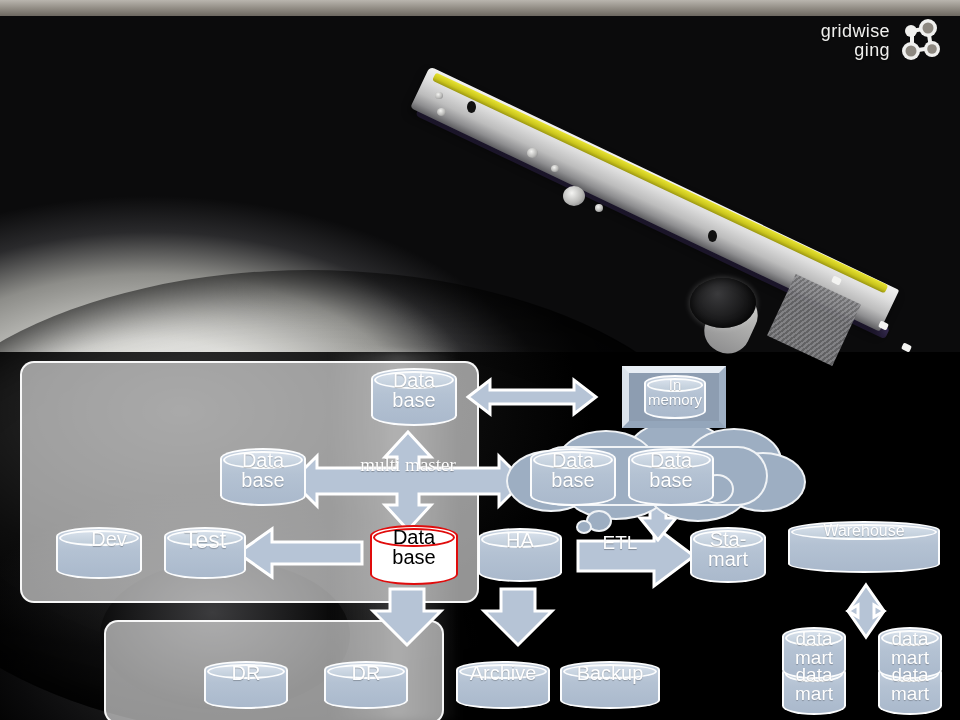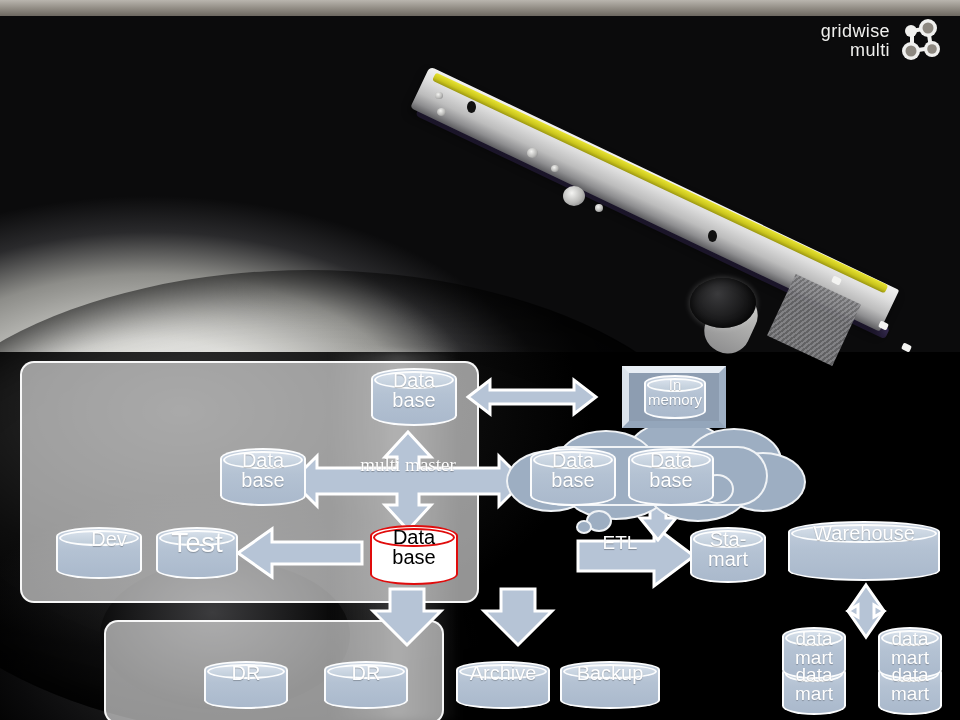--- a/index.html
+++ b/index.html
@@ -165,21 +165,21 @@
   <div class="act-bighole"></div>
   <div class="act-hatch"></div>
   <div class="white-tick" style="left:832px;top:277px;"></div>
   <div class="white-tick" style="left:879px;top:322px;"></div>
   <div class="white-tick" style="left:902px;top:344px;"></div>
 </div>
 
 <div id="logo">
   <div class="txt">
     <span>gridwise</span>
-    <span>multi</span>
+    <span>ging</span>
   </div>
   <svg width="44" height="46" viewBox="0 0 44 46">
     <path d="M14 13 L30 10 M30 10 L33 30 M33 30 L14 33 M14 13 L14 33" stroke="#f0f0ee" stroke-width="4" fill="none"></path>
     <circle cx="30" cy="10" r="9" fill="#f0f0ee"></circle>
     <circle cx="34" cy="31" r="8" fill="#f0f0ee"></circle>
     <circle cx="13" cy="33" r="9" fill="#f0f0ee"></circle>
     <circle cx="13" cy="13" r="6" fill="#f0f0ee"></circle>
     <circle cx="30" cy="10" r="5.5" fill="#8d8880"></circle>
     <circle cx="34" cy="31" r="4.8" fill="#8d8880"></circle>
     <circle cx="13" cy="33" r="5.5" fill="#8d8880"></circle>
@@ -271,37 +271,40 @@
   </div>
 
   <div class="cyl hot" style="left:370px;top:525px;width:88px;height:60px;font-size:20px;">
     <span>Data base</span>
   </div>
 
   <div class="cyl" style="left:56px;top:527px;width:86px;height:52px;font-size:20px;padding-left:20px;">
     <span>Dev</span>
   </div>
 
-  <div class="cyl" style="left:156px;top:527px;width:82px;height:52px;font-size:28px;">
+  <div class="cyl" style="left:164px;top:527px;width:82px;height:52px;font-size:23px;">
     <span>Test</span>
   </div>
 
   <div class="cyl" style="left:530px;top:448px;width:86px;height:58px;font-size:20px;">
     <span>Data base</span>
   </div>
   <div class="cyl" style="left:628px;top:448px;width:86px;height:58px;font-size:20px;">
     <span>Data base</span>
   </div>
 
+  <div class="cyl" style="left:478px;top:528px;width:84px;height:54px;font-size:20px;">
+    <span>HA</span>
+  </div>
 
   <div class="cyl" style="left:690px;top:527px;width:76px;height:56px;font-size:20px;">
     <span>Sta- mart</span>
   </div>
 
-  <div class="cyl" style="left:788px;top:521px;width:152px;height:60px;font-size:20px;">
+  <div class="cyl" style="left:788px;top:521px;width:152px;height:52px;font-size:16px;">
     <span>Warehouse</span>
   </div>
 
   <div class="cyl" style="left:204px;top:661px;width:84px;height:48px;font-size:20px;">
     <span>DR</span>
   </div>
   <div class="cyl" style="left:324px;top:661px;width:84px;height:48px;font-size:20px;">
     <span>DR</span>
   </div>
 

